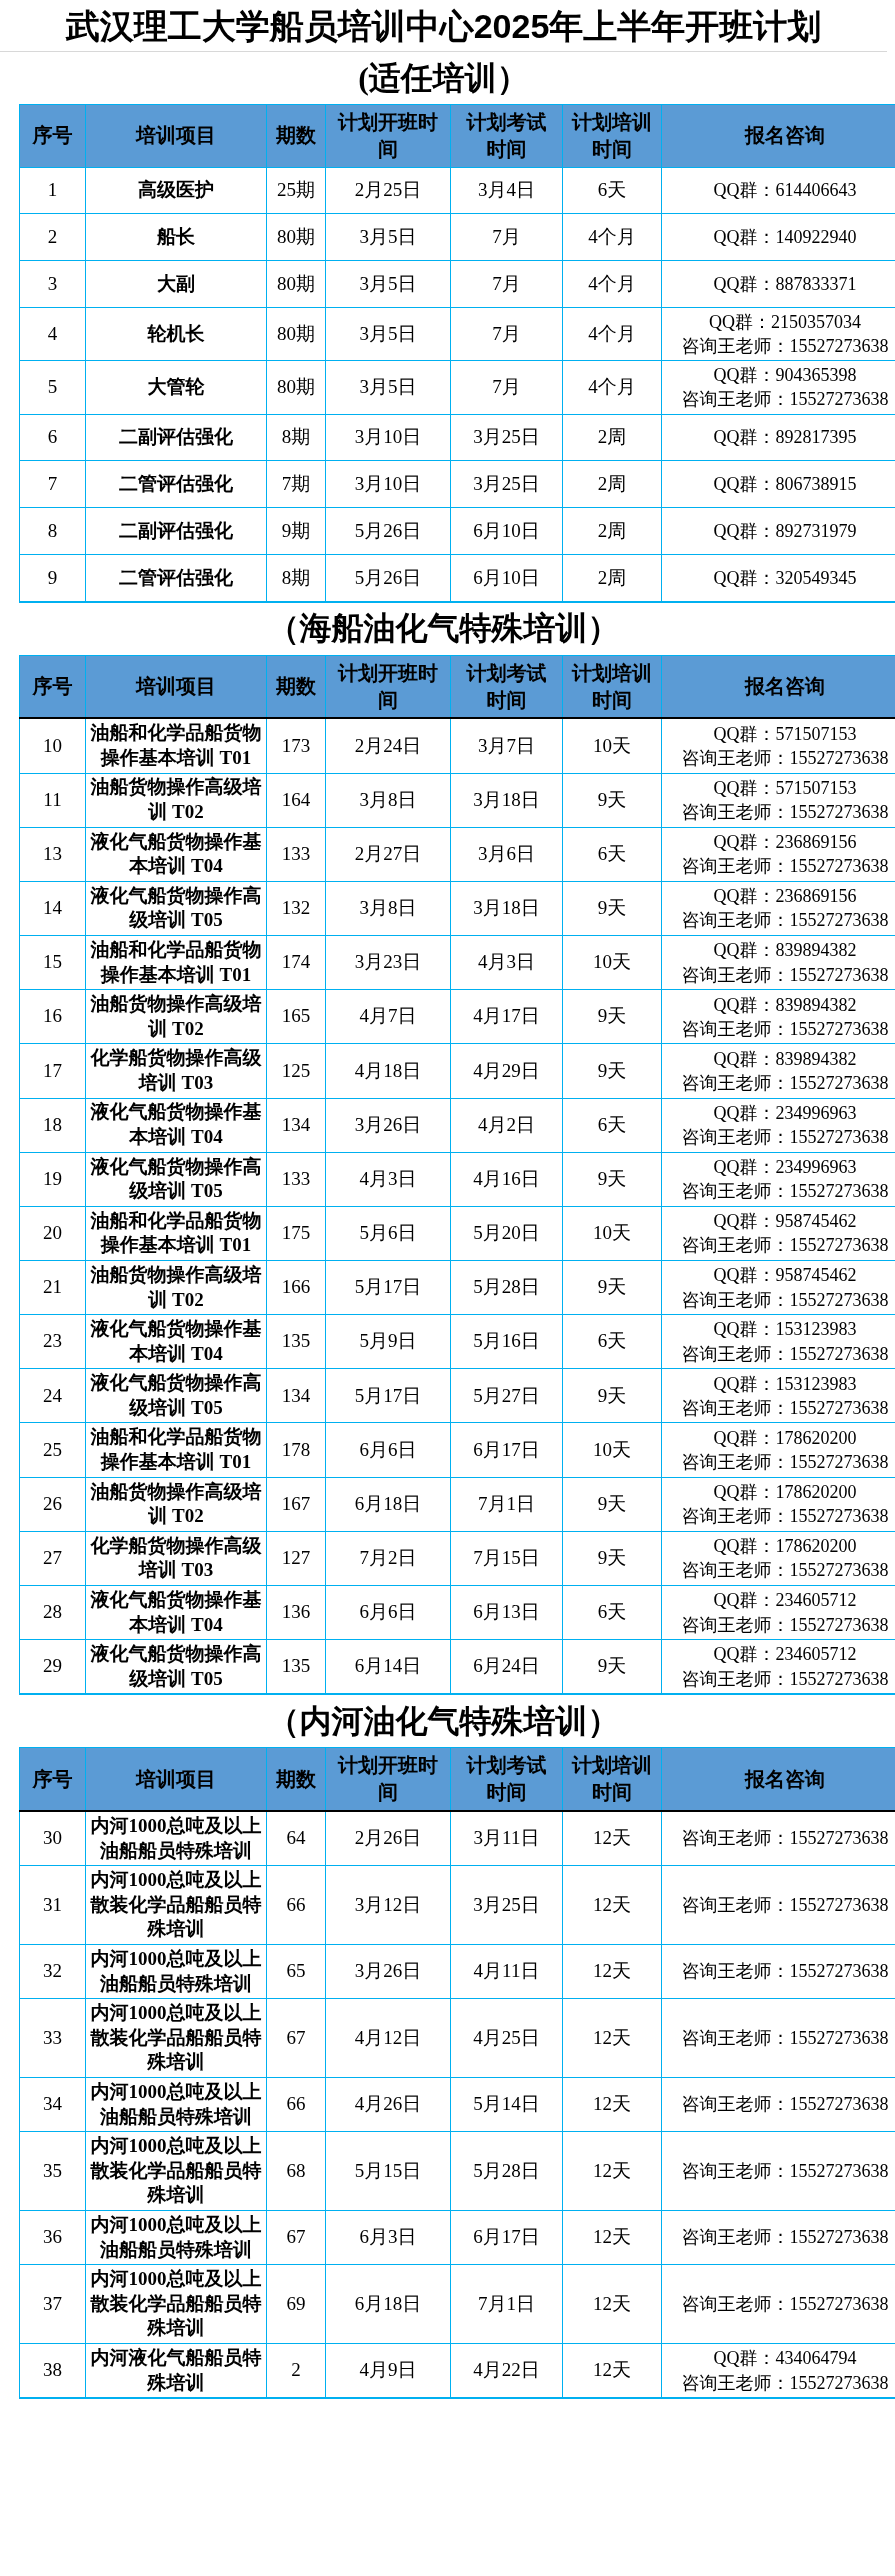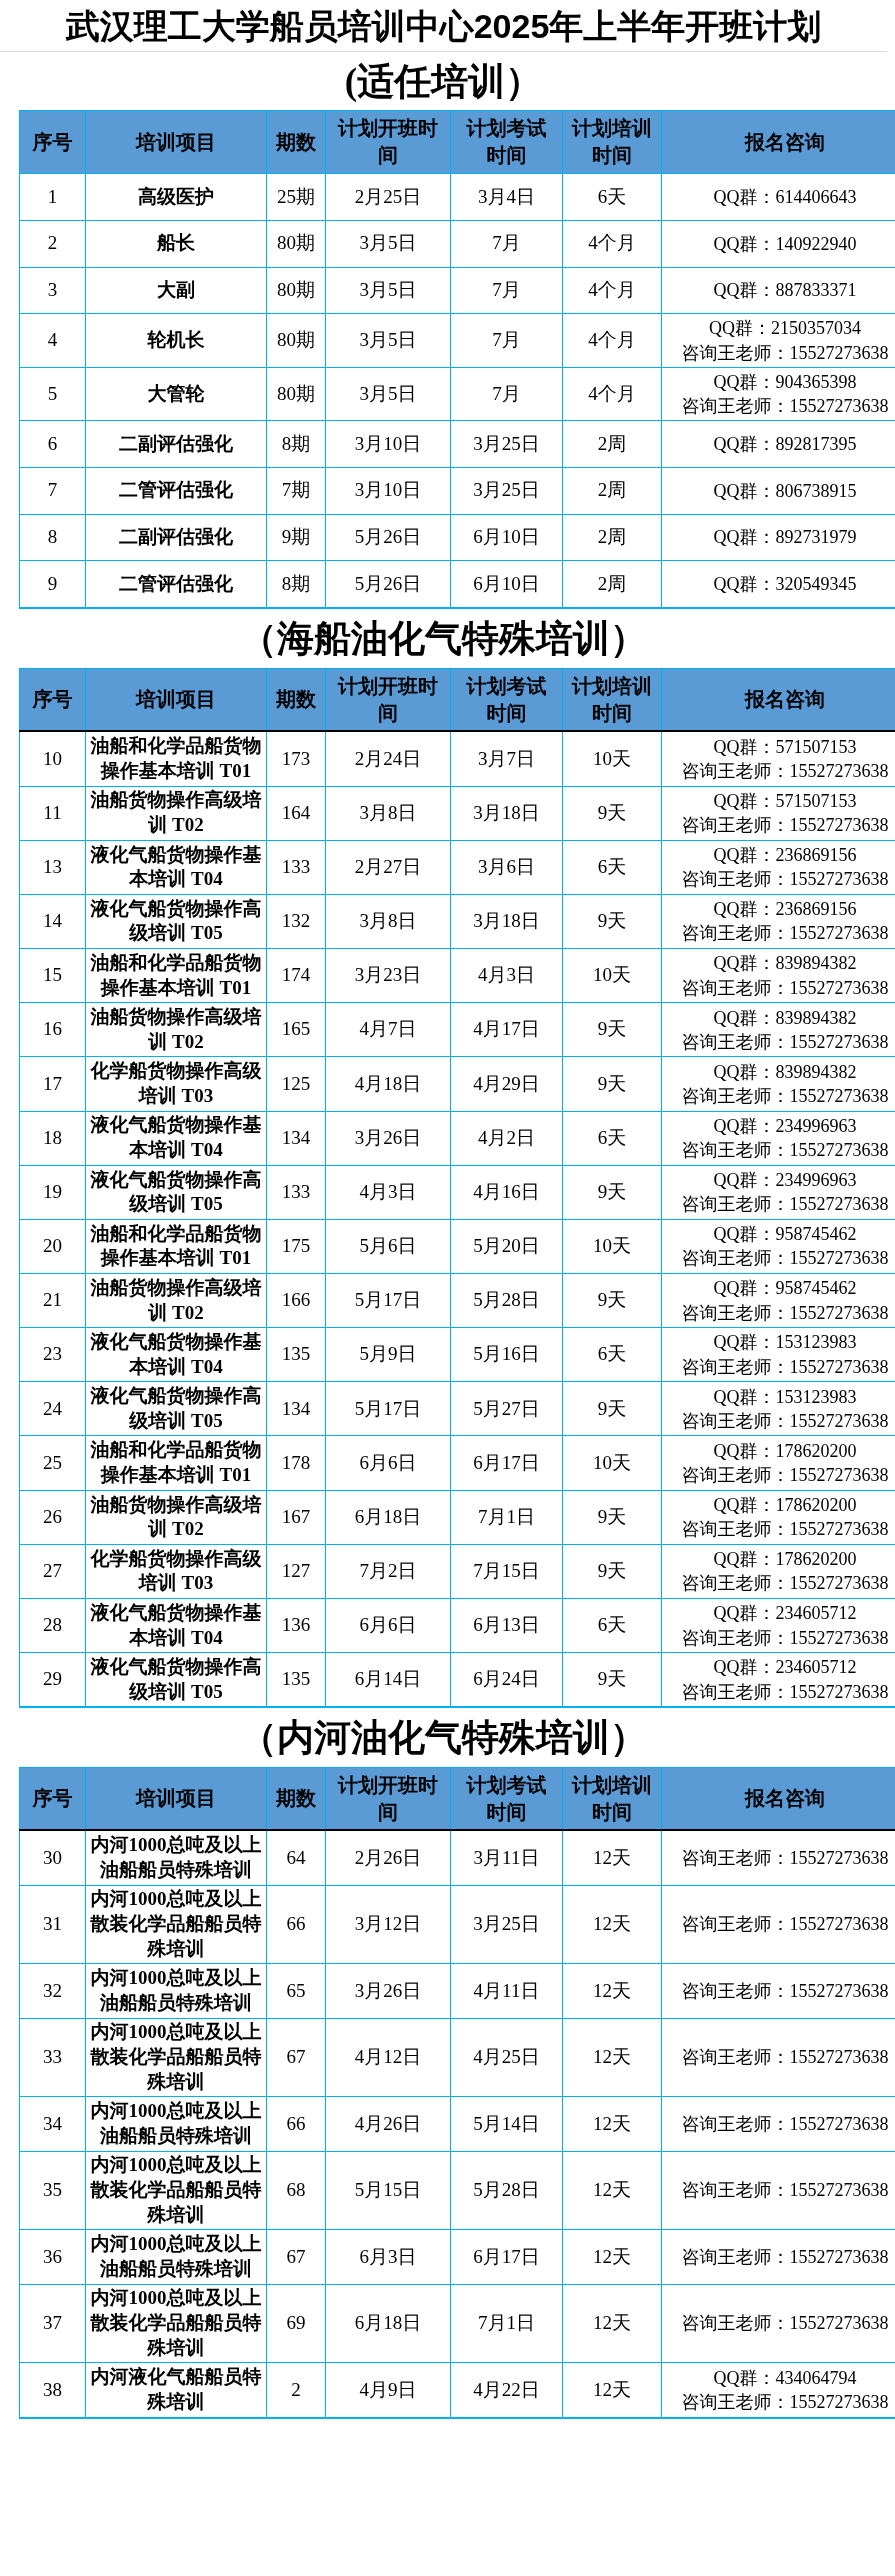--- a/index.html
+++ b/index.html
@@ -21,21 +21,21 @@
     font-weight: bold;
     font-size: 34px;
     line-height: 1.3;
     text-align: center;
     padding: 3.8px 0 2.9px 0;
     border-bottom: 1px solid #d8d8d8;
   }
   .section-heading {
     font-family: "Liberation Serif", "DejaVu Serif", serif;
     font-weight: bold;
-    font-size: 37px;
+    font-size: 32px;
     line-height: 1.3;
     text-align: center;
     padding: 5.7px 0 4.8px 0;
   }
   table.schedule-table {
     border-collapse: collapse;
     table-layout: fixed;
     width: 890px;
     margin-left: 19px;
     border-bottom: 2.9px solid #00b0f0;

